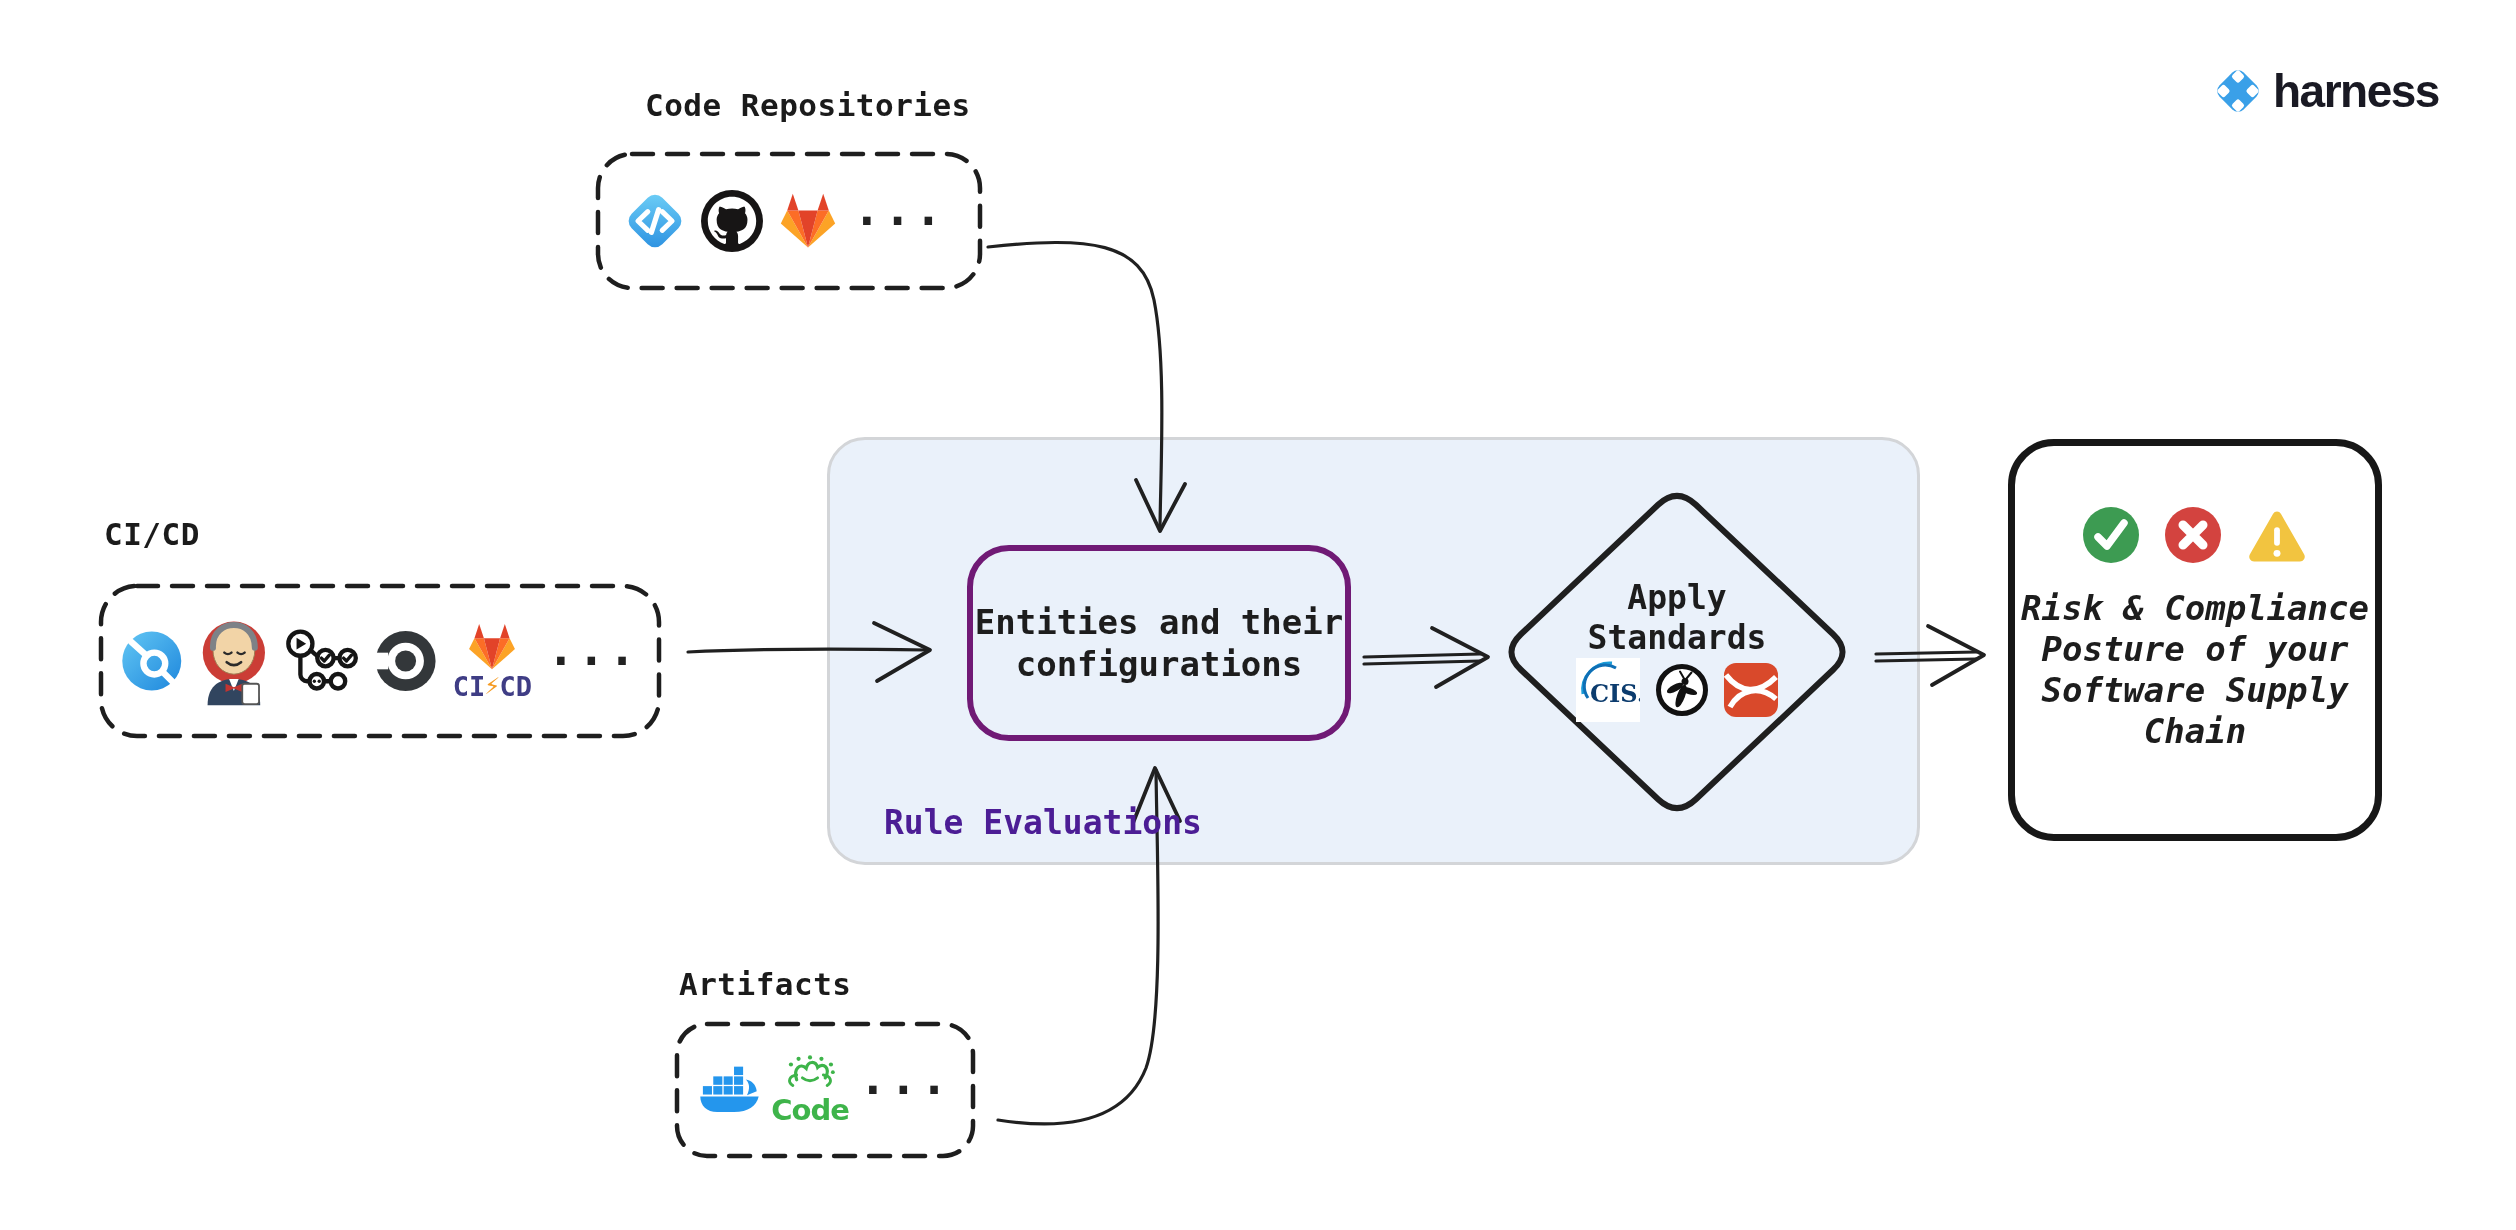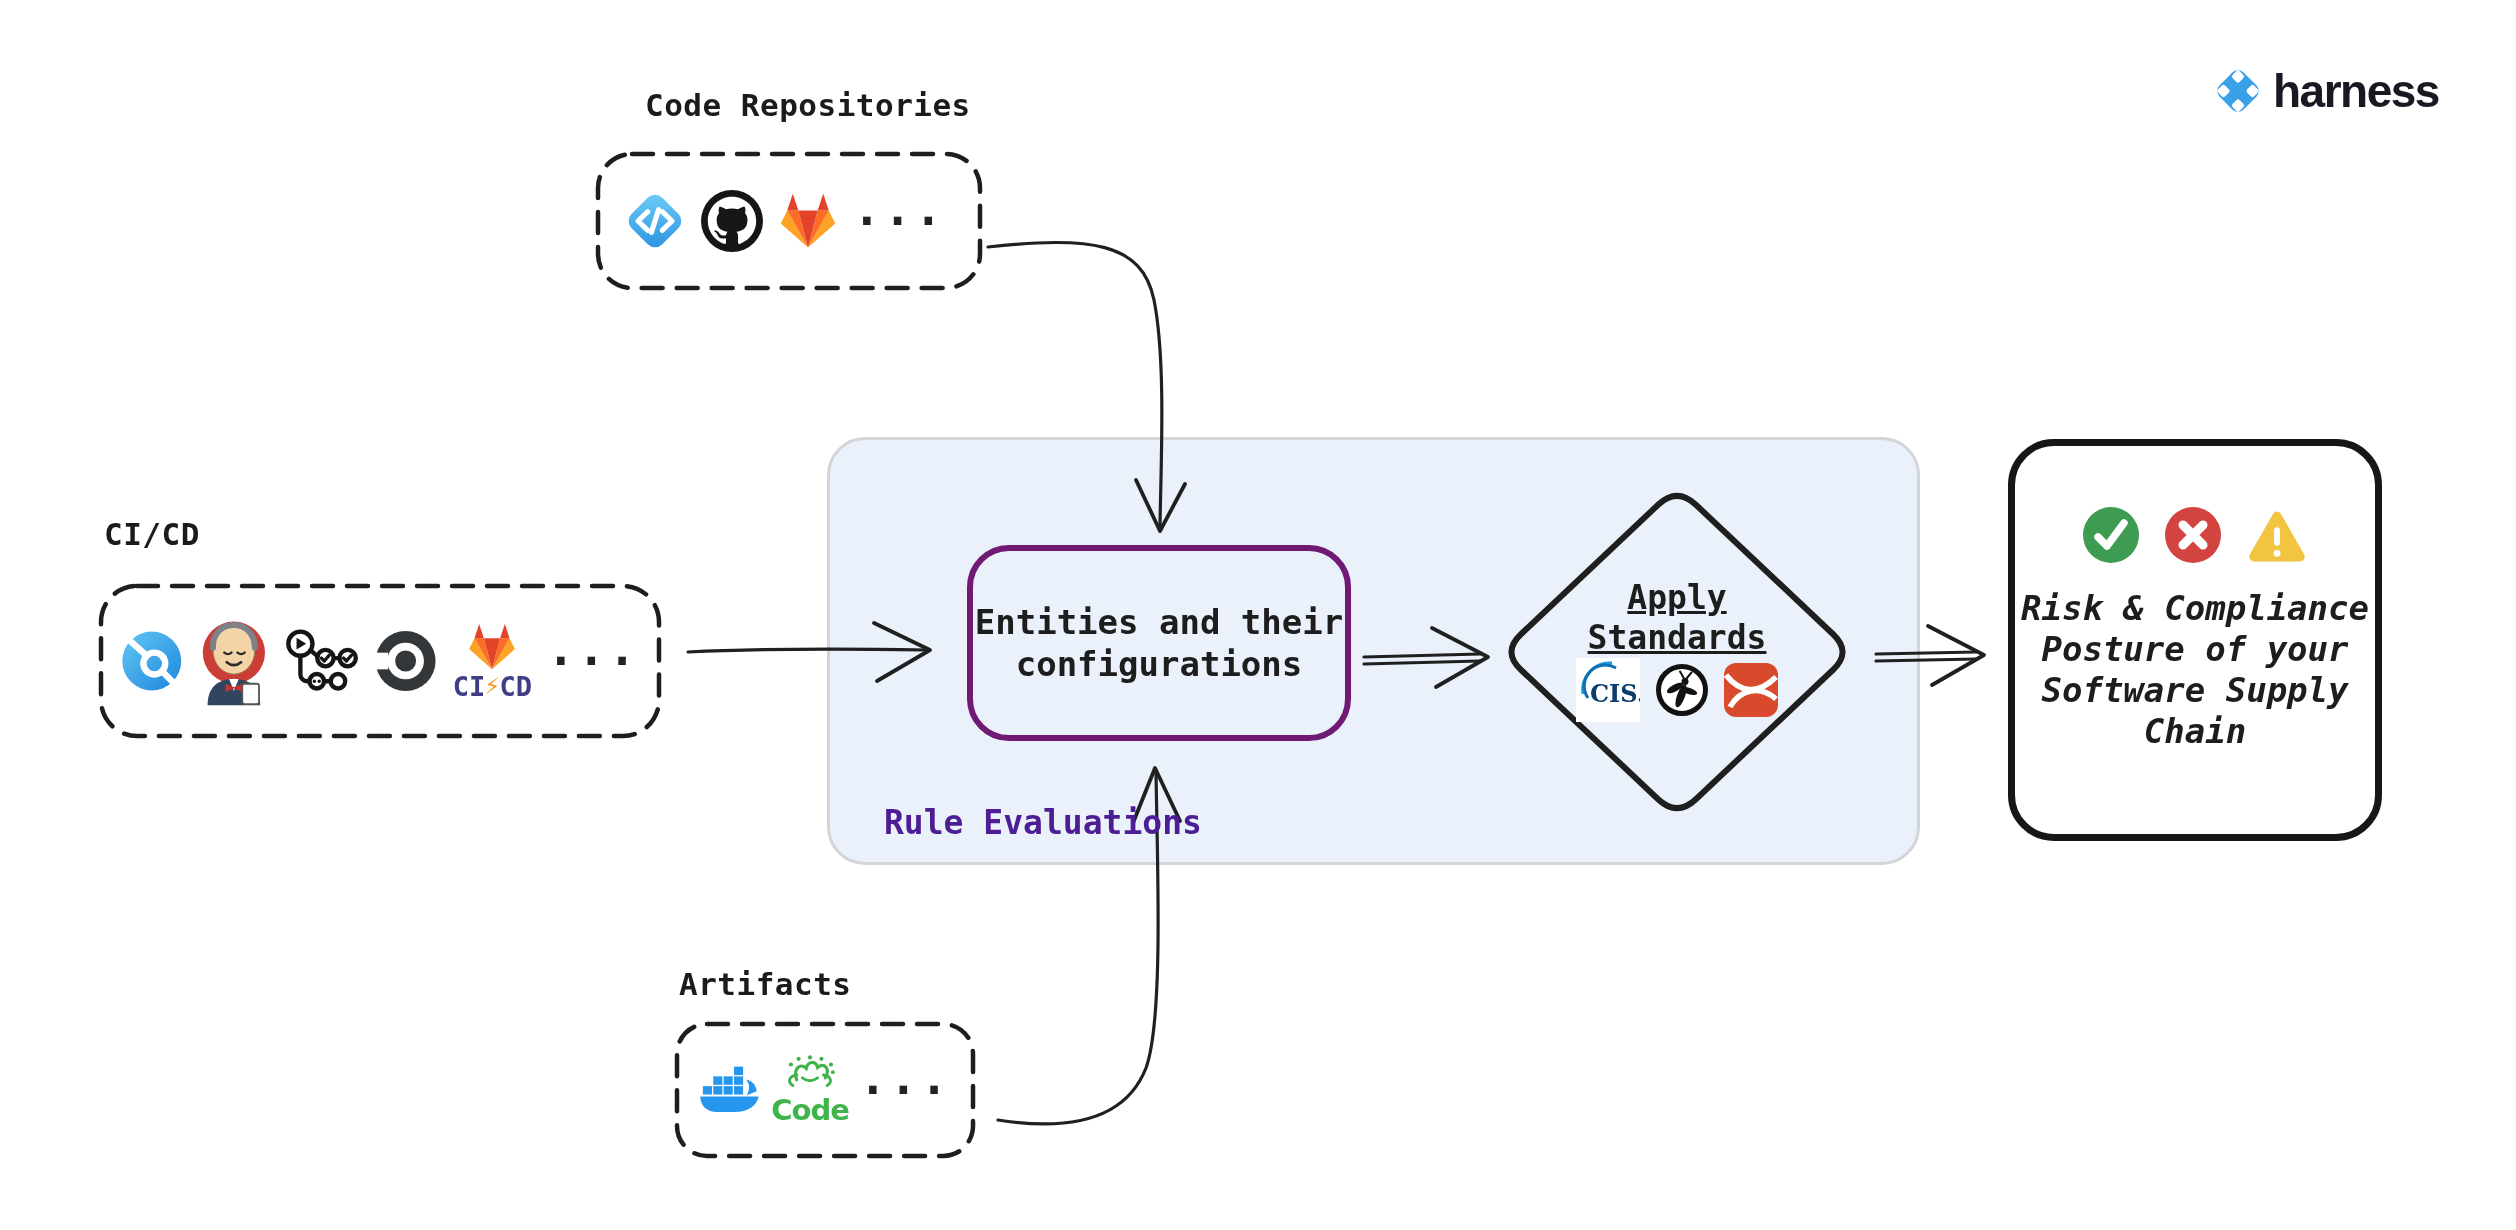--- a/index.html
+++ b/index.html
@@ -24,21 +24,21 @@
   .panel { position:absolute; z-index:1; left:827px; top:437px; width:1093px; height:428px;
            background:#EAF1FA; border:3px solid #D3D5D8; border-radius:38px; }
   .panel-label { position:absolute; z-index:3; left:884px; top:803px; font-size:33px; font-weight:700; color:#4c1d95; }
 
   .entities { position:absolute; z-index:3; left:967px; top:545px; width:384px; height:196px;
               border:6px solid #701a75; border-radius:42px; display:flex; align-items:center; justify-content:center;
               text-align:center; font-size:34px; line-height:42px; font-weight:700; color:#1d1d1d; }
   .preline { white-space:pre-line; }
 
   .apply { position:absolute; z-index:3; left:1517px; top:578px; width:320px; text-align:center;
-           font-size:33px; line-height:40px; font-weight:700;text-decoration:underline; }
+           font-size:33px; line-height:40px; font-weight:700; }
   .standards { position:absolute; z-index:3; left:1517px; top:658px; width:320px;
                display:flex; align-items:center; justify-content:center; gap:14px; }
   .cis-chip { width:64px; height:64px; background:#fff; display:block; }
 
   .outcome { position:absolute; z-index:3; left:2008px; top:439px; width:374px; height:402px;
              background:#fff; border:7px solid #171717; border-radius:46px;
              display:flex; flex-direction:column; align-items:center; }
   .outcome-icons { display:flex; align-items:center; gap:24px; margin-top:60px; }
   .outcome-text { margin-top:24px; text-align:center; font-size:34px; line-height:41px; font-weight:700;font-style:italic; }
 

